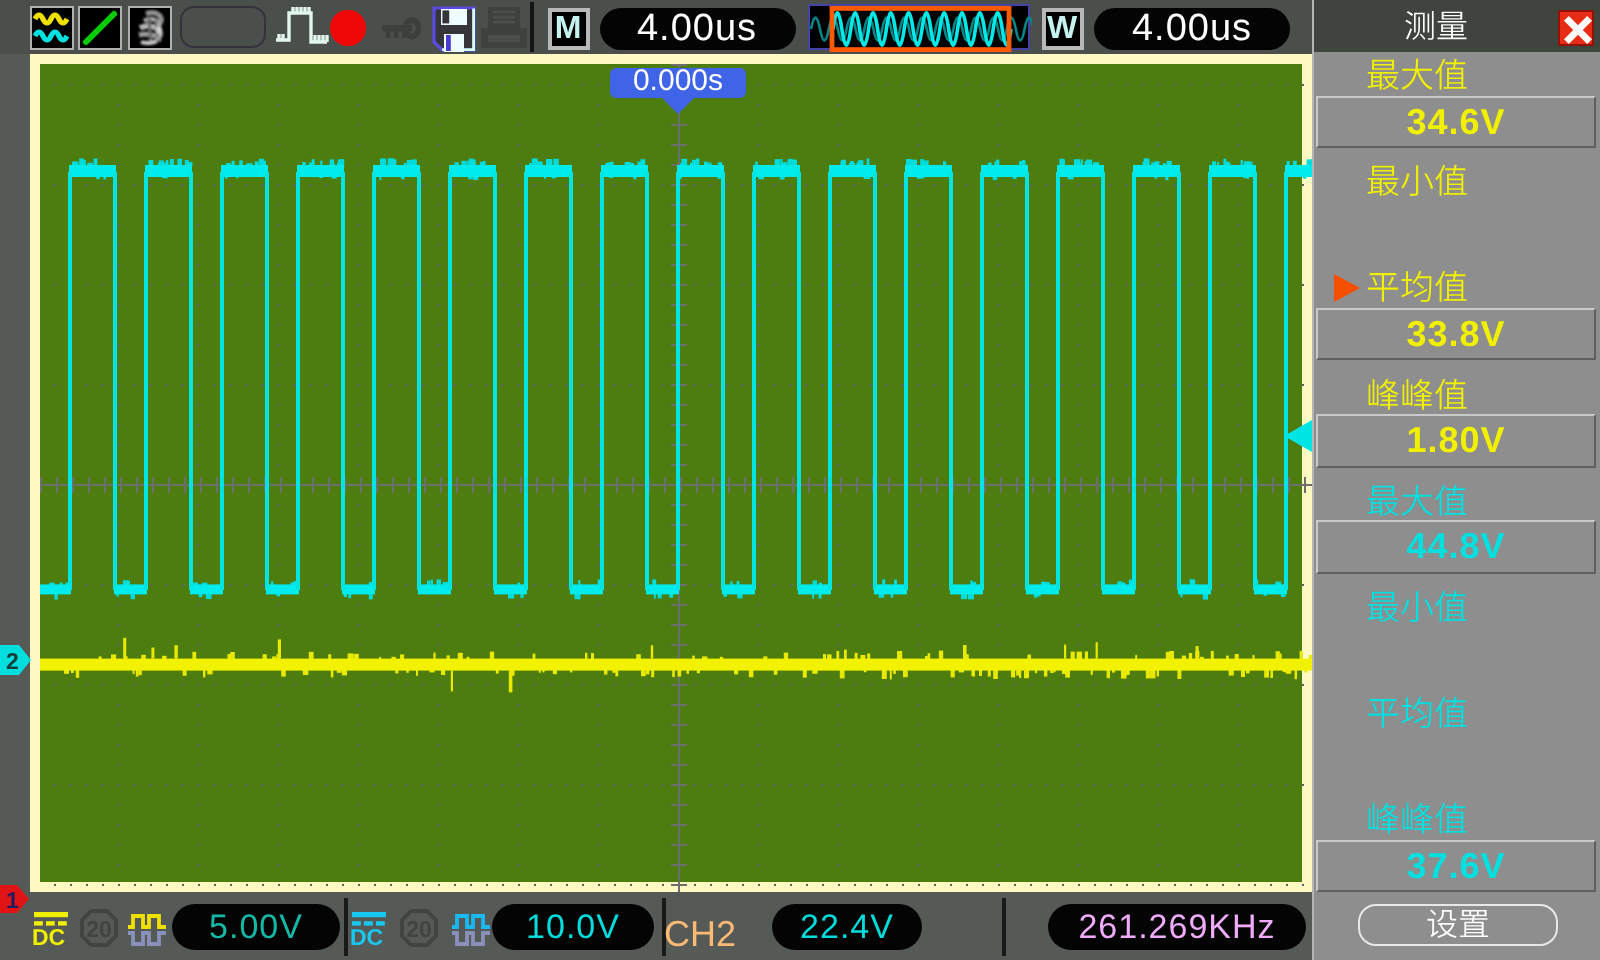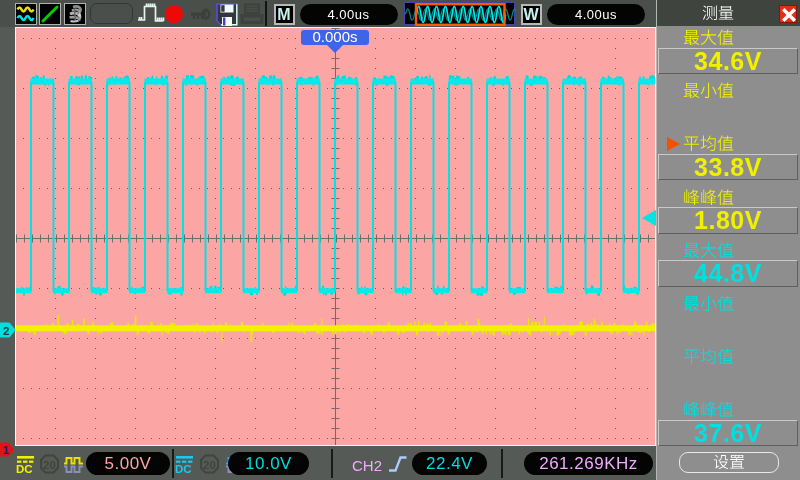--- a/index.html
+++ b/index.html
@@ -1,28 +1,28 @@
 <!DOCTYPE html>
 <html><head><meta charset="utf-8">
 <style>
 *{margin:0;padding:0;box-sizing:border-box}
 body{width:800px;height:480px;position:relative;overflow:hidden;background:#565a56;
  font-family:"Liberation Sans",sans-serif;-webkit-font-smoothing:antialiased}
 #toolbar{position:absolute;left:0;top:0;width:656px;height:27px;background:#4b4f4b}
 #bottom{position:absolute;left:0;top:446px;width:540px;height:34px;background:#565a56}
-#wavebox{position:absolute;left:15px;top:27px;width:641px;height:419px;border:1px solid #fef9c3;background:#fca5a5}
+#wavebox{position:absolute;left:15px;top:27px;width:641px;height:419px;border:5px solid #fef9c3;background:#4d7c0f}
 #sidebar{position:absolute;left:656px;top:0;width:144px;height:480px;background:#8e8e8e;border-left:1px solid #b5b5b5}
 #sbtitle{position:absolute;left:0;top:0;width:100%;height:26px;background:#3f443f}
 .ibox{position:absolute;top:3px;width:22px;height:22px;background:#000;border:1.5px solid #b0b0b0;display:flex;align-items:center;justify-content:center}
 .pill{position:absolute;background:#040404;border-radius:12px;color:#fff;text-align:center}
-.tpill{top:4px;height:21px;line-height:21px;font-size:13px;letter-spacing:0.5px}
+.tpill{top:4px;height:21px;line-height:21px;font-size:19px;letter-spacing:0.5px}
 .bpill{top:5.5px;height:23px;line-height:23px;font-size:17px;letter-spacing:0.5px}
 .vp{position:absolute;left:1px;width:140px;height:26.5px;background:#8e8e8e;
  border-top:1px solid #c9c9c9;border-left:1px solid #c9c9c9;border-bottom:1px solid #5f5f5f;border-right:1px solid #5f5f5f;
- text-align:center;font-size:25px;line-height:25.5px;letter-spacing:0.5px;font-weight:bold}
+ text-align:center;font-size:18px;line-height:25.5px;letter-spacing:0.5px;font-weight:bold}
 .sep{position:absolute;top:3px;width:2px;height:29px;background:#191919}
 </style></head><body>
 
 <div id="toolbar">
  <div class="ibox" style="left:14.5px">
       <svg width="20" height="20" viewBox="0 0 20 20">
         <path d="M1.5 5.5 Q3.5 1.5 5.5 5.5 T9.5 5.5 T13.5 5.5 T17.5 5.5" fill="none" stroke="#f0e000" stroke-width="2.6"></path>
         <path d="M1.5 14 Q3.5 10 5.5 14 T9.5 14 T13.5 14 T17.5 14" fill="none" stroke="#00e0e0" stroke-width="2.6"></path>
       </svg>
     </div>
@@ -1916,46 +1916,46 @@
         <text x="0" y="17.5" font-family="Liberation Sans" font-size="11.5" font-weight="bold" fill="#f0f000">DC</text>
       </svg></div>
  <div style="position:absolute;left:38.5px;top:7.5px"><svg width="21" height="20" viewBox="0 0 21 20">
         <path d="M6.5 1.5 h8 l4.5 4.5 v8 l-4.5 4.5 h-8 L2 14 V6 z" fill="none" stroke="#40453f" stroke-width="2"></path>
         <text x="10.5" y="14.5" text-anchor="middle" font-family="Liberation Sans" font-size="11.5" font-weight="bold" fill="#40453f">20</text>
       </svg></div>
  <div style="position:absolute;left:62.5px;top:9.5px"><svg width="21" height="18" viewBox="0 0 21 18">
         <path d="M1 7.5 h2.5 V2 h5 v5.5 h3 V2 h5 v5.5 h3.5" fill="none" stroke="#f0e000" stroke-width="1.9"></path>
         <path d="M1 10.5 h2.5 V16 h5 v-5.5 h3 V16 h5 v-5.5 h3.5" fill="none" stroke="#8a90bb" stroke-width="1.9"></path>
       </svg></div>
- <div class="pill bpill" style="left:86px;width:84px;color:#fca5a5">5.00V</div>
+ <div class="pill bpill" style="left:86px;width:84px;color:#14b8a6">5.00V</div>
  <div class="sep" style="left:171.5px"></div>
  <div style="position:absolute;left:175px;top:9px"><svg width="20" height="19" viewBox="0 0 20 19">
         <rect x="1" y="1" width="17" height="2.6" fill="#18c8f0"></rect>
         <g fill="#18c8f0">
           <rect x="1" y="5.6" width="4.4" height="2.2"></rect>
           <rect x="7" y="5.6" width="4.4" height="2.2"></rect>
           <rect x="13" y="5.6" width="4.4" height="2.2"></rect>
         </g>
         <text x="0" y="17.5" font-family="Liberation Sans" font-size="11.5" font-weight="bold" fill="#18c8f0">DC</text>
       </svg></div>
  <div style="position:absolute;left:198.5px;top:7.5px"><svg width="21" height="20" viewBox="0 0 21 20">
         <path d="M6.5 1.5 h8 l4.5 4.5 v8 l-4.5 4.5 h-8 L2 14 V6 z" fill="none" stroke="#40453f" stroke-width="2"></path>
         <text x="10.5" y="14.5" text-anchor="middle" font-family="Liberation Sans" font-size="11.5" font-weight="bold" fill="#40453f">20</text>
       </svg></div>
  <div style="position:absolute;left:224.5px;top:9.5px"><svg width="21" height="18" viewBox="0 0 21 18">
         <path d="M1 7.5 h2.5 V2 h5 v5.5 h3 V2 h5 v5.5 h3.5" fill="none" stroke="#18b8f0" stroke-width="1.9"></path>
         <path d="M1 10.5 h2.5 V16 h5 v-5.5 h3 V16 h5 v-5.5 h3.5" fill="none" stroke="#8a90bb" stroke-width="1.9"></path>
       </svg></div>
- <div class="pill bpill" style="left:228px;width:81px;color:#00dcdc">10.0V</div>
+ <div class="pill bpill" style="left:246px;width:81px;color:#00dcdc">10.0V</div>
  <div class="sep" style="left:330.5px"></div>
- <div style="position:absolute;left:352px;top:11px;font-size:15px;color:#f0abfc">CH2</div>
+ <div style="position:absolute;left:332px;top:11px;font-size:18px;color:#fdba74">CH2</div>
  <div style="position:absolute;left:388px;top:5px"><svg width="20" height="22" viewBox="0 0 20 22">
         <path d="M1 19.5 h6.5 L12.5 6.5 h6" fill="none" stroke="#a9ccf8" stroke-width="2.3"></path>
       </svg></div>
- <div class="pill bpill" style="left:412px;width:75px;color:#00dcdc">22.4V</div>
+ <div class="pill bpill" style="left:386px;width:75px;color:#00dcdc">22.4V</div>
  <div class="sep" style="left:501px"></div>
  <div class="pill bpill" style="left:524px;width:129px;color:#f0abfc">261.269KHz</div>
 </div>
 
 <div id="sidebar">
  <div id="sbtitle">
       <svg width="33" height="16" style="position:absolute;left:45px;top:5px;" viewBox="0 0 33 16" fill="#ffffff">
         <path transform="translate(0,13.76) scale(0.01600,-0.01600)" d="M487.55224609375 95.7529296875 526.50244140625 121Q552.5986328125 96.5439453125 580.102783203125 67.223876953125Q607.60693359375 37.90380859375 631.383056640625 9.583740234375Q655.1591796875 -18.736328125 669.34326171875 -40.46435546875L629.033203125 -69.79931640625Q615.12109375 -47.34326171875 591.616943359375 -18.251220703125Q568.11279296875 10.8408203125 540.880615234375 40.932861328125Q513.6484375 71.02490234375 487.55224609375 95.7529296875ZM314.1044921875 777.3349609375H645.703125V160.56884765625H594.12939453125V728.02490234375H364.318359375V158.6650390625H314.1044921875ZM873.3134765625 825.3515625H925.1591796875V-0.1376953125Q925.1591796875 -27.93701171875 917.34326171875 -42.060546875Q909.52734375 -56.18408203125 892.263671875 -63.6318359375Q874.27197265625 -69.8955078125 842.2802734375 -71.847412109375Q810.28857421875 -73.79931640625 757.9287109375 -73.0712890625Q756.384765625 -62.90380859375 750.616943359375 -47.696533203125Q744.84912109375 -32.4892578125 738.9453125 -20.59375Q779.76953125 -21.59375 811.26953125 -21.59375Q842.76953125 -21.59375 853.3134765625 -20.86572265625Q873.3134765625 -20.86572265625 873.3134765625 -0.86572265625ZM736.3134765625 747.439453125H786.79931640625V153.47265625H736.3134765625ZM448.47265625 651.44775390625H497.5986328125V305.77783203125Q497.5986328125 255.32177734375 490.32666015625 203.001708984375Q483.0546875 150.681640625 461.5546875 100.26953125Q440.0546875 49.857421875 398.918701171875 5.4892578125Q357.78271484375 -38.87890625 290.0546875 -74.43115234375Q287.23876953125 -68.9833984375 281.3349609375 -61.67578125Q275.43115234375 -54.3681640625 269.25537109375 -46.968505859375Q263.07958984375 -39.56884765625 257.7197265625 -35.93701171875Q321.27197265625 -2.47265625 359.504150390625 37.583740234375Q397.736328125 77.64013671875 417.012451171875 122.33251953125Q436.28857421875 167.02490234375 442.380615234375 213.76123046875Q448.47265625 260.49755859375 448.47265625 306.32177734375ZM85.6650390625 782.49755859375 122.615234375 825.43115234375Q150.0712890625 811.2470703125 180.615234375 792.427001953125Q211.1591796875 773.60693359375 239.111083984375 754.786865234375Q267.06298828125 735.966796875 284.60693359375 720.23876953125L246.56884765625 670.67333984375Q229.56884765625 687.12939453125 202.388916015625 707.221435546875Q175.208984375 727.3134765625 144.6650390625 747.04150390625Q114.12109375 766.76953125 85.6650390625 782.49755859375ZM40.9287109375 512.12939453125 76.3349609375 555.51904296875Q104.51904296875 541.3349609375 135.291015625 523.15087890625Q166.06298828125 504.966796875 194.60693359375 487.0107421875Q223.15087890625 469.0546875 241.69482421875 454.32666015625L205.65673828125 405.76123046875Q187.9287109375 420.76123046875 159.65673828125 439.4892578125Q131.384765625 458.21728515625 100.384765625 477.4453125Q69.384765625 496.67333984375 40.9287109375 512.12939453125ZM62.48095703125 -30.20068359375Q82.93701171875 8.34326171875 106.985107421875 61.935302734375Q131.033203125 115.52734375 155.71728515625 174.663330078125Q180.4013671875 233.79931640625 200.12939453125 288.703125L248.966796875 255.9287109375Q230.78271484375 204.11279296875 208.278564453125 147.292724609375Q185.7744140625 90.47265625 162.270263671875 36.24462890625Q138.76611328125 -17.9833984375 117.31005859375 -63.88720703125Z"></path>
         <path transform="translate(16,13.76) scale(0.01600,-0.01600)" d="M237.92529296875 664.81591796875V602.7744140625H760.0830078125V664.81591796875ZM237.92529296875 764.46435546875V703.87890625H760.0830078125V764.46435546875ZM178.736328125 804.615234375H821.17578125V562.62353515625H178.736328125ZM218.83740234375 274.1923828125V210.4228515625H791.17919921875V274.1923828125ZM218.83740234375 376.8408203125V314.52734375H791.17919921875V376.8408203125ZM160.736328125 418.53564453125H851.912109375V169.4560546875H160.736328125ZM468.3134765625 402.81591796875H528.50244140625V-28.09619140625H468.3134765625ZM54.37646484375 516.78271484375H947.16748046875V467.47265625H54.37646484375ZM130.17578125 107.6865234375H874.736328125V62.09619140625H130.17578125ZM47.82421875 -2.67333984375H953.7197265625V-52.0712890625H47.82421875Z"></path>
       </svg>

